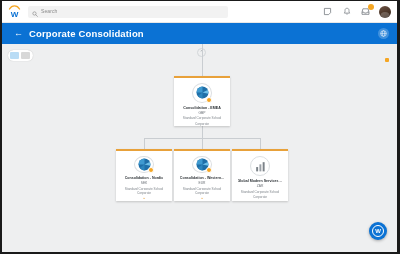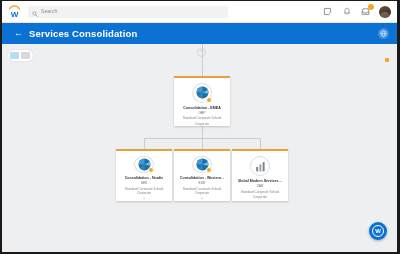--- a/index.html
+++ b/index.html
@@ -268,21 +268,21 @@
         </svg>
         <span class="badge"></span>
       </div>
 
       <div id="avatar"></div>
     </div>
   </div>
 
   <div id="pageheader">
     <span id="back-arrow">←</span>
-    <span id="page-title">Services Consolidation</span>
+    <span id="page-title">Corporate Consolidation</span>
     <div id="ph-spacer"></div>
     <div id="ph-action">
       <svg width="7" height="7" viewBox="0 0 16 16">
         <circle cx="8" cy="8" r="6.4" stroke="#ffffff" stroke-width="1.3" fill="none"></circle>
         <ellipse cx="8" cy="8" rx="2.8" ry="6.4" stroke="#ffffff" stroke-width="1.1" fill="none"></ellipse>
         <line x1="1.6" y1="8" x2="14.4" y2="8" stroke="#ffffff" stroke-width="1.1"></line>
       </svg>
     </div>
   </div>
 

